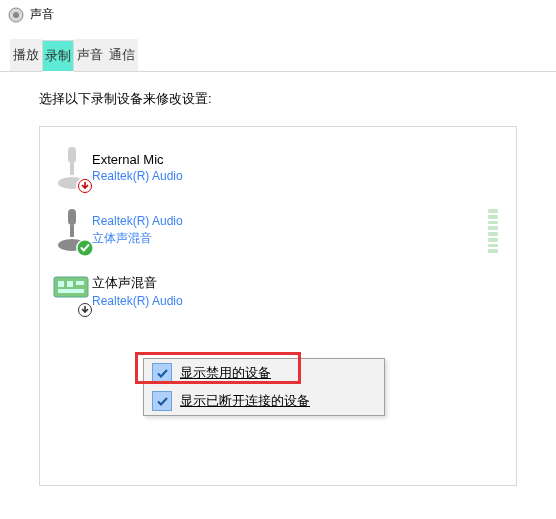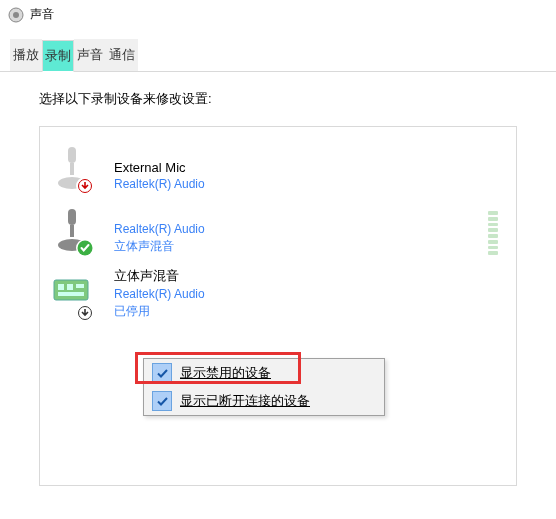--- a/index.html
+++ b/index.html
@@ -10,21 +10,21 @@
 .titlebar .title { font-size: 12px; color: #000; }
 
 .tabstrip { display: flex; border-bottom: 1px solid #d9d9d9; margin-top: 10px; padding-left: 10px; }
 .tab { padding: 6px 2px; font-size: 13px; color: #333; background: #f0f0f0; border: 1px solid transparent; cursor: pointer; }
 .tab.active { background: #5eead4; border: 1px solid #d9d9d9; border-bottom: 1px solid #fff; position: relative; top: 1px; }
 
 .content { padding: 18px 39px; }
 .instruction { font-size: 13px; color: #000; margin-bottom: 18px; }
 
 .device-list { border: 1px solid #d9d9d9; padding: 10px 8px; min-height: 360px; position: relative; }
-.device { display: flex; align-items: flex-end; padding: 6px 4px; gap: 22px; position: relative; }
+.device { display: flex; align-items: center; padding: 6px 4px; gap: 0; position: relative; }
 .device-icon-wrap { width: 40px; height: 50px; position: relative; flex-shrink: 0; }
 .device-text { flex: 1; }
 .device-name { font-size: 13px; color: #000; font-weight: 400; margin-bottom: 1px; }
 .device-sub { font-size: 12px; color: #3b82f6; line-height: 1.4; }
 .level-meter { width: 10px; height: 44px; display: flex; flex-direction: column; gap: 2px; margin-right: 6px; margin-top: 2px; }
 .level-seg { flex: 1; background: #c8e6c8; border-radius: 1px; }
 
 .overlay-badge { position: absolute; bottom: -2px; right: -2px; width: 18px; height: 18px; border-radius: 50%; background: #fff; display: flex; align-items: center; justify-content: center; }
 .badge-down { width: 14px; height: 14px; }
 .badge-check { width: 16px; height: 16px; }
@@ -123,21 +123,20 @@
         <span class="overlay-badge">
           <svg class="badge-down" viewBox="0 0 14 14">
               <circle cx="7" cy="7" r="6.5" fill="#fff" stroke="#333"></circle>
               <path d="M7 3v5M4 6l3 3 3-3" stroke="#333" stroke-width="1.6" fill="none"></path>
             </svg>
         </span>
       </div>
       <div class="device-text">
         <div class="device-name">立体声混音</div>
         <div class="device-sub">Realtek(R) Audio</div>
-        <div class="device-sub">已停用</div>
       </div>
     </div>
 
   </div>
 </div>
 
 <div class="context-menu">
   <div class="menu-item">
     <span class="menu-check">
       <svg viewBox="0 0 13 13">

